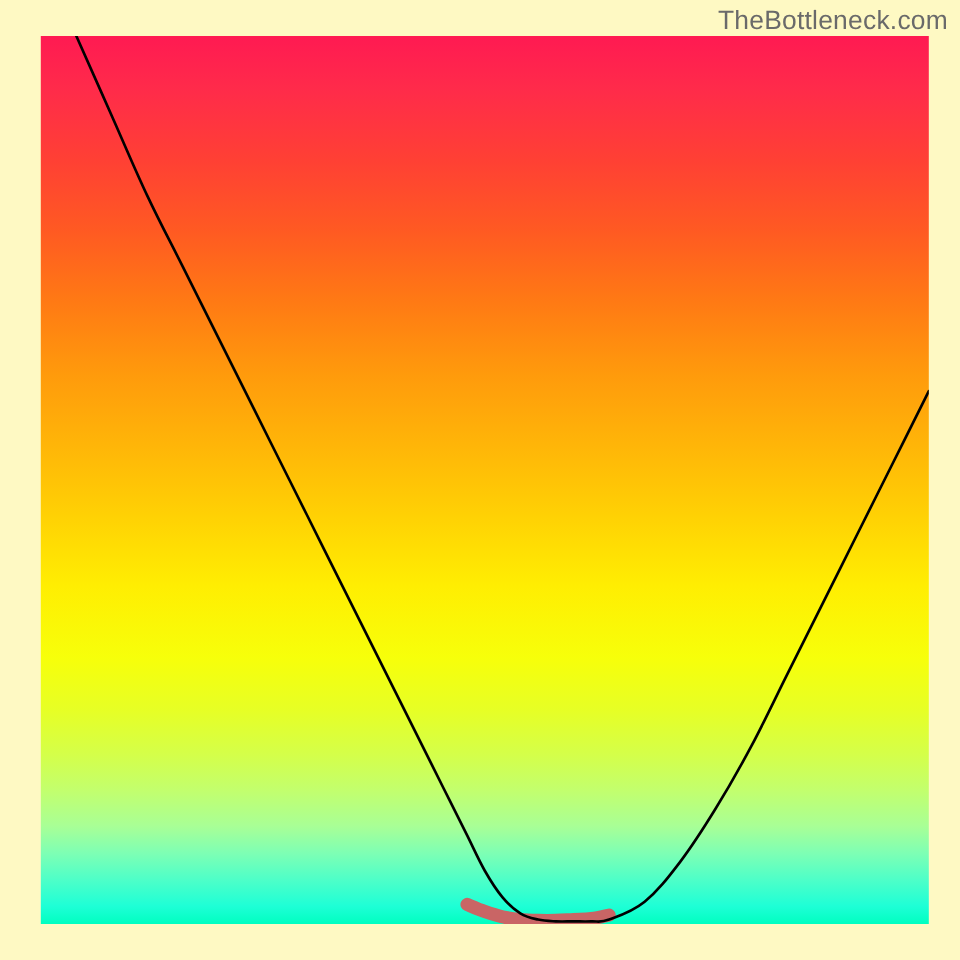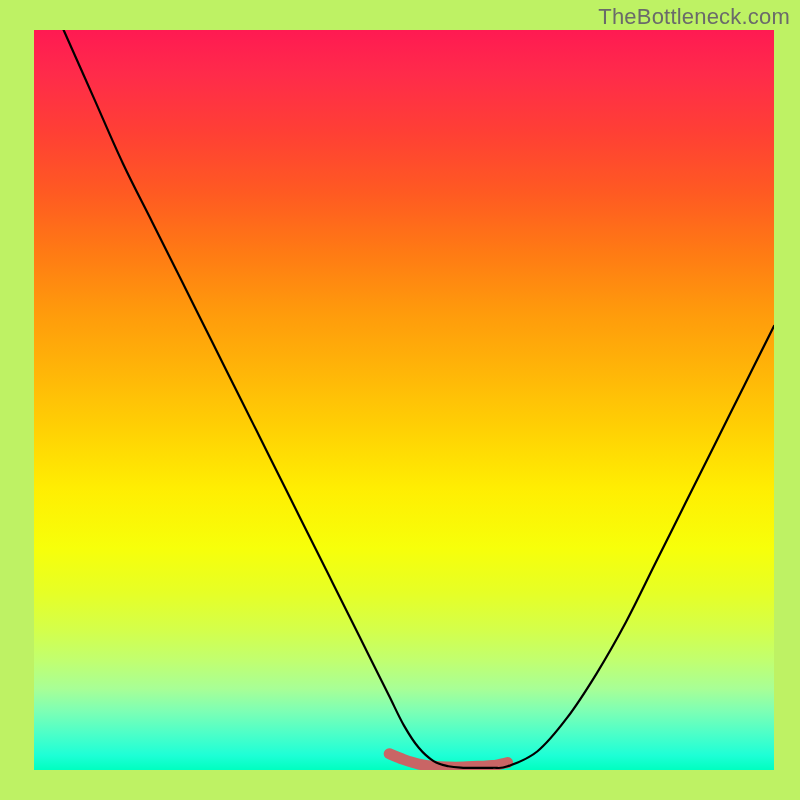--- a/index.html
+++ b/index.html
@@ -8,21 +8,21 @@
     width: 800px;
     height: 800px;
     background: #000;
     overflow: hidden;
     font-family: Arial, Helvetica, sans-serif;
   }
   .frame {
     position: relative;
     width: 800px;
     height: 800px;
-    background: #bef264;
+    background: #fef9c3;
   }
   .watermark {
     position: absolute;
     top: 4px;
     right: 10px;
     color: #6a6a6a;
     font-size: 22px;
     font-weight: 400;
     letter-spacing: 0.2px;
     z-index: 5;

